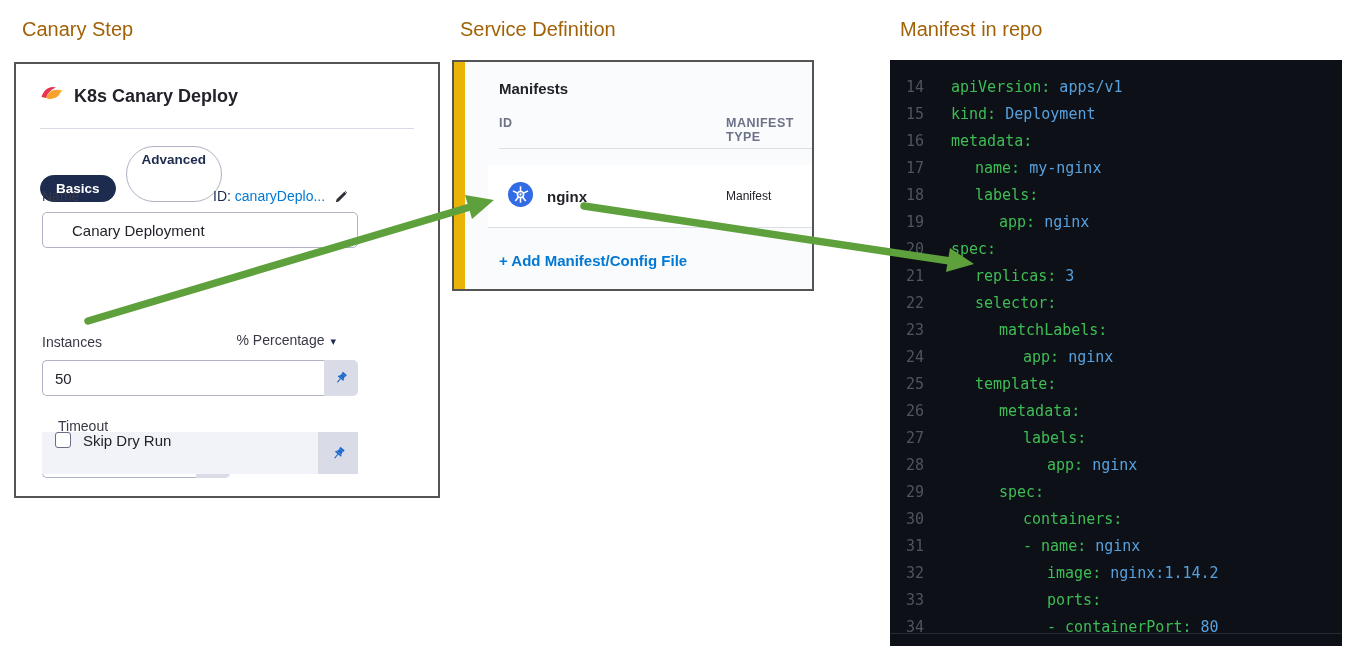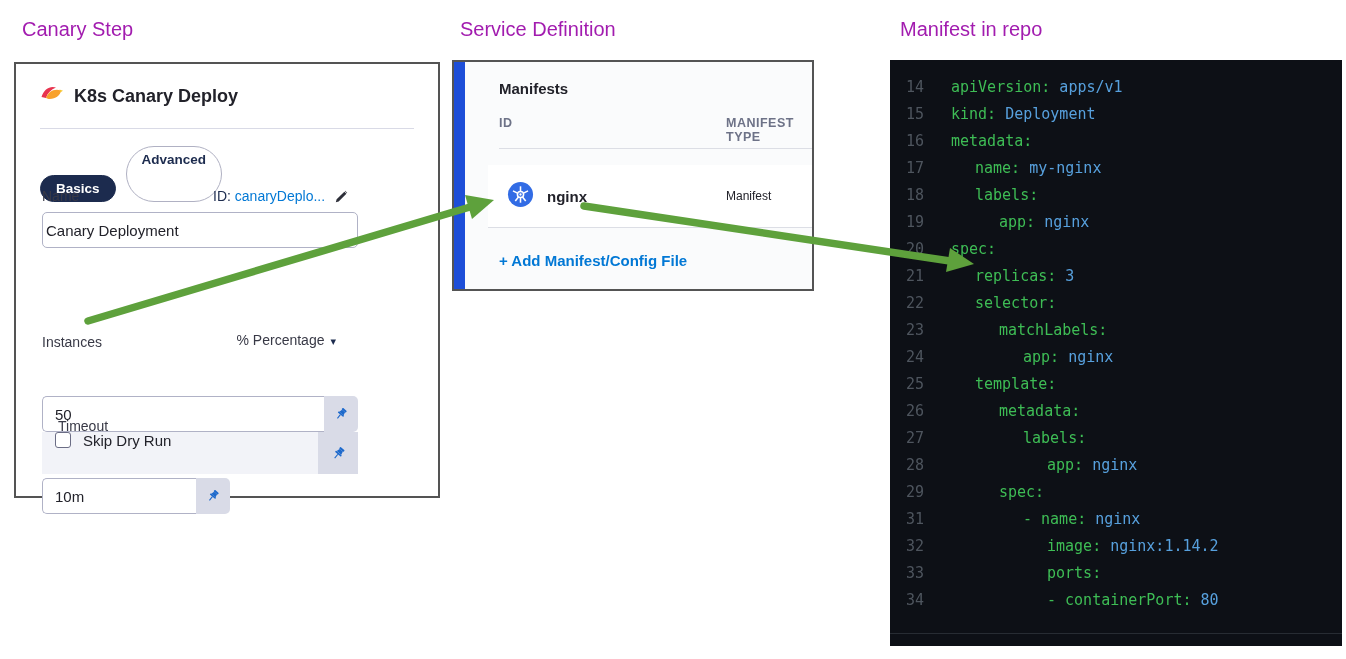--- a/index.html
+++ b/index.html
@@ -3,47 +3,47 @@
 <meta charset="utf-8">
 <style>
   :root{
     --navy:#1c2b4e; --label:#383946; --border-gray:#545454; --input-border:#b0b2c6;
     --link:#0278d5; --pin-bg:#d9dbe7; --row-gray:#f2f3f8; --code-bg:#0d1016;
     --code-green:#3ebd55; --code-blue:#57a0dd; --code-ln:#4e555e; --arrow:#5ea13c;
   }
   *{margin:0;padding:0;box-sizing:border-box;}
   body{font-family:"Liberation Sans",sans-serif;background:#ffffff;}
   .stage{position:relative;width:1346px;height:659px;background:#fff;overflow:hidden;}
-  .fig-title{position:absolute;font-size:20px;color:#a21caf;}
+  .fig-title{position:absolute;font-size:20px;color:#a16207;}
 
   
   .panel1{position:absolute;left:14px;top:62px;width:426px;height:436px;border:2px solid var(--border-gray);background:#fff;}
   .p1-head{position:absolute;left:24px;top:20px;display:flex;align-items:center;gap:10px;}
   .p1-heading{font-size:18px;font-weight:bold;color:#22222a;}
   .p1-divider{position:absolute;left:24px;right:24px;top:64px;border-top:1px solid #d9dae6;}
   .pills{position:absolute;left:24px;top:82px;display:flex;gap:10px;}
   .pill{font-size:13.5px;font-weight:600;padding:5px 15px;border-radius:999px;cursor:pointer;}
   .pill.active{background:var(--navy);color:#fff;border:1px solid var(--navy);margin-top:29px;}
   .pill.inactive{background:#fff;color:var(--navy);border:1px solid #b0b1c3;}
   .form-label{position:absolute;font-size:14px;color:var(--label);}
   .id-group{position:absolute;left:26px;top:124px;width:306px;text-align:right;font-size:14px;color:var(--navy);}
   .id-link{color:var(--link);cursor:pointer;}
-  .text-input{position:absolute;height:36px;border:1px solid var(--input-border);border-radius:5px;font-size:15px;color:#22222a;padding:0 3px;font-family:"Liberation Sans",sans-serif;background:#fff;outline:none;}
-  .input-wrap{position:absolute;display:flex;height:50px;margin-top:36px;}
+  .text-input{position:absolute;height:36px;border:1px solid var(--input-border);border-radius:5px;font-size:15px;color:#22222a;padding:0 29px;font-family:"Liberation Sans",sans-serif;background:#fff;outline:none;}
+  .input-wrap{position:absolute;display:flex;height:50px;}
   .input-wrap input{height:36px;border:1px solid var(--input-border);border-radius:5px 0 0 5px;border-right:none;font-size:15px;color:#22222a;padding:0 12px;font-family:"Liberation Sans",sans-serif;outline:none;width:100%;}
   .pin-btn{width:34px;height:36px;background:var(--pin-bg);border-radius:0 5px 5px 0;display:flex;align-items:center;justify-content:center;cursor:pointer;flex:none;}
   .pct-select{position:absolute;left:26px;top:206px;width:294px;text-align:right;font-size:14px;color:var(--label);cursor:pointer;}
   .caret{font-size:11px;color:var(--navy);margin-left:6px;}
   .skip-row{position:absolute;left:26px;top:368px;width:316px;height:42px;background:var(--row-gray);display:flex;align-items:flex-start;}
   .skip-row .cb{width:16px;height:16px;border:1.6px solid #6b6d85;border-radius:3px;background:#fff;margin-left:13px;cursor:pointer;appearance:none;}
   .skip-row .cb-label{font-size:15px;color:#22222a;margin-left:12px;flex:1;}
   .skip-pin{width:40px;height:42px;background:var(--pin-bg);display:flex;align-items:center;justify-content:center;cursor:pointer;}
 
   
-  .panel2{position:absolute;left:452px;top:60px;width:362px;height:231px;border:2px solid var(--border-gray);background:#1d4ed8;}
+  .panel2{position:absolute;left:452px;top:60px;width:362px;height:231px;border:2px solid var(--border-gray);background:#eab308;}
   .p2-inner{position:absolute;left:11px;top:0;right:0;bottom:0;background:#fafbfc;}
   .p2-title{position:absolute;left:34px;top:18px;font-size:15px;font-weight:bold;color:#22222a;}
   .col-header{position:absolute;top:54px;font-size:12.5px;font-weight:600;letter-spacing:.5px;color:#6d7287;}
   .p2-hdivider{position:absolute;left:34px;right:0;top:86px;border-top:1px solid #dcdee5;}
   .manifest-row{position:absolute;left:23px;right:0;top:103px;height:63px;background:#fff;border-bottom:1px solid #dcdee5;display:flex;align-items:center;cursor:pointer;}
   .manifest-row .row-id{font-size:15px;font-weight:600;color:#22222a;margin-left:13px;}
   .manifest-row .row-type{position:absolute;left:238px;font-size:12px;color:#22222a;}
   .k8s-icon{margin-left:19px;flex:none;}
   .add-link{position:absolute;left:34px;top:190px;font-size:15px;font-weight:600;color:var(--link);cursor:pointer;}
 
@@ -186,20 +186,21 @@
         <div class="code-line"><span class="ln">20</span><span style="padding-left: 0px;"><span class="tok-key">spec:</span></span></div>
         <div class="code-line"><span class="ln">21</span><span style="padding-left: 24px;"><span class="tok-key">replicas:</span><span class="tok-val"> 3</span></span></div>
         <div class="code-line"><span class="ln">22</span><span style="padding-left: 24px;"><span class="tok-key">selector:</span></span></div>
         <div class="code-line"><span class="ln">23</span><span style="padding-left: 48px;"><span class="tok-key">matchLabels:</span></span></div>
         <div class="code-line"><span class="ln">24</span><span style="padding-left: 72px;"><span class="tok-key">app:</span><span class="tok-val"> nginx</span></span></div>
         <div class="code-line"><span class="ln">25</span><span style="padding-left: 24px;"><span class="tok-key">template:</span></span></div>
         <div class="code-line"><span class="ln">26</span><span style="padding-left: 48px;"><span class="tok-key">metadata:</span></span></div>
         <div class="code-line"><span class="ln">27</span><span style="padding-left: 72px;"><span class="tok-key">labels:</span></span></div>
         <div class="code-line"><span class="ln">28</span><span style="padding-left: 96px; text-align: right;"><span class="tok-key">app:</span><span class="tok-val"> nginx</span></span></div>
         <div class="code-line"><span class="ln">29</span><span style="padding-left: 48px;"><span class="tok-key">spec:</span></span></div>
+        <div class="code-line"><span class="ln">30</span><span style="padding-left: 72px;"><span class="tok-key">containers:</span></span></div>
         <div class="code-line"><span class="ln">31</span><span style="padding-left: 72px;"><span class="tok-key">- </span><span class="tok-key">name:</span><span class="tok-val"> nginx</span></span></div>
         <div class="code-line"><span class="ln">32</span><span style="padding-left: 96px;"><span class="tok-key">image:</span><span class="tok-val"> nginx:1.14.2</span></span></div>
         <div class="code-line"><span class="ln">33</span><span style="padding-left: 96px;"><span class="tok-key">ports:</span></span></div>
         <div class="code-line"><span class="ln">34</span><span style="padding-left: 96px;"><span class="tok-key">- </span><span class="tok-key">containerPort:</span><span class="tok-val"> 80</span></span></div>
       </div>
     <div class="code-footer"></div>
   </div>
 
   <svg class="arrows">
     <g>

